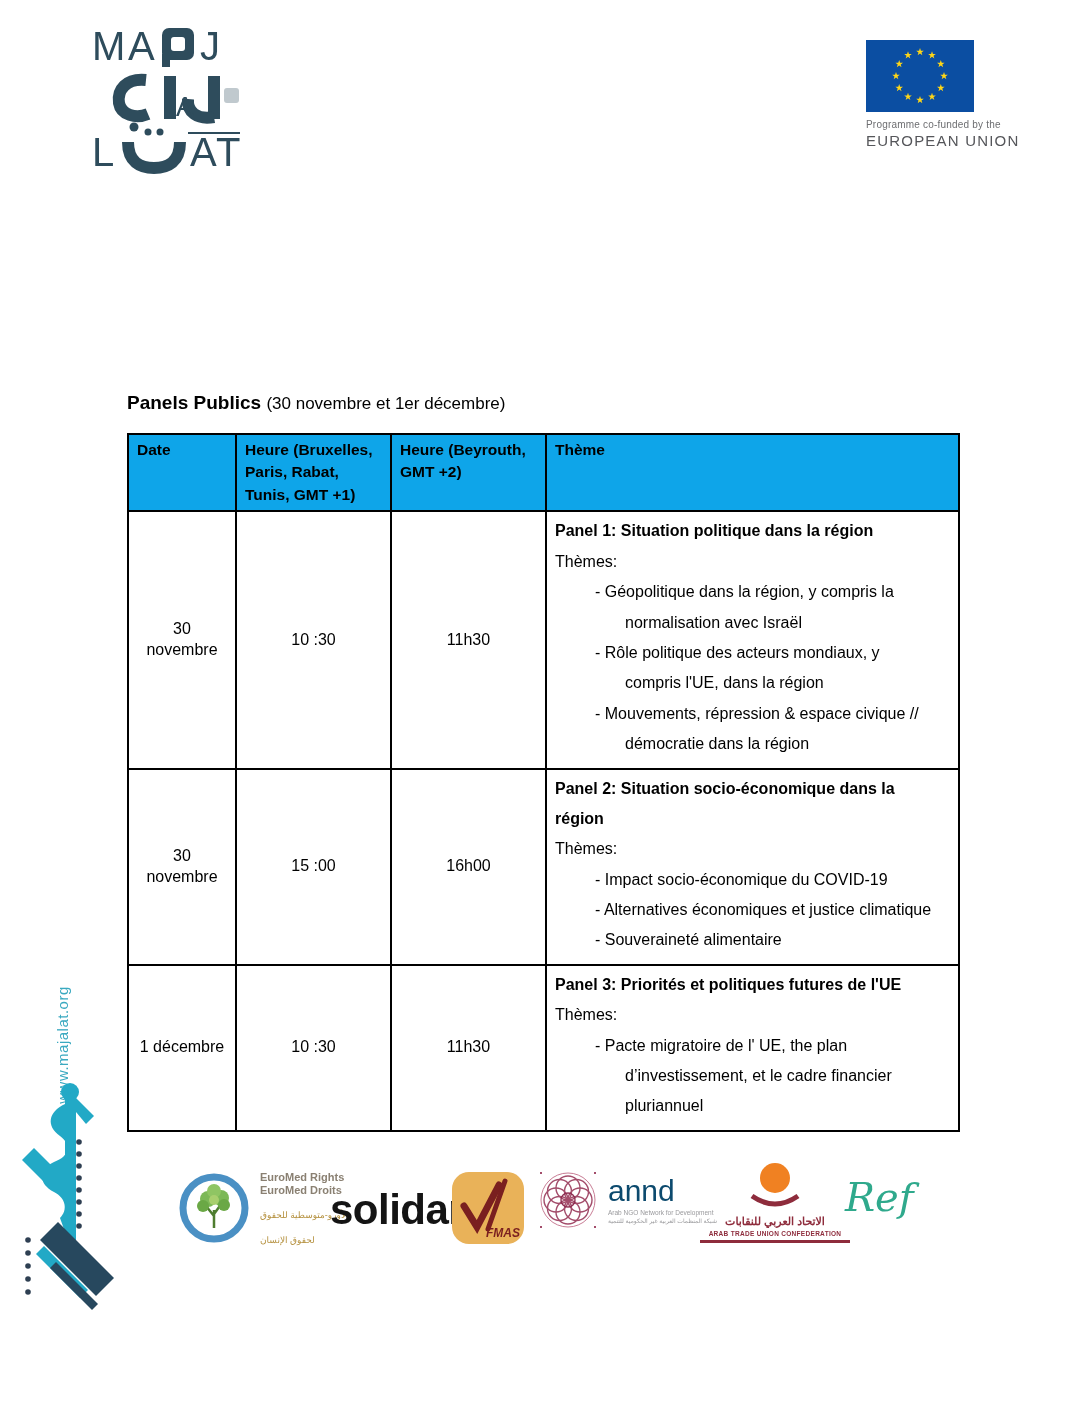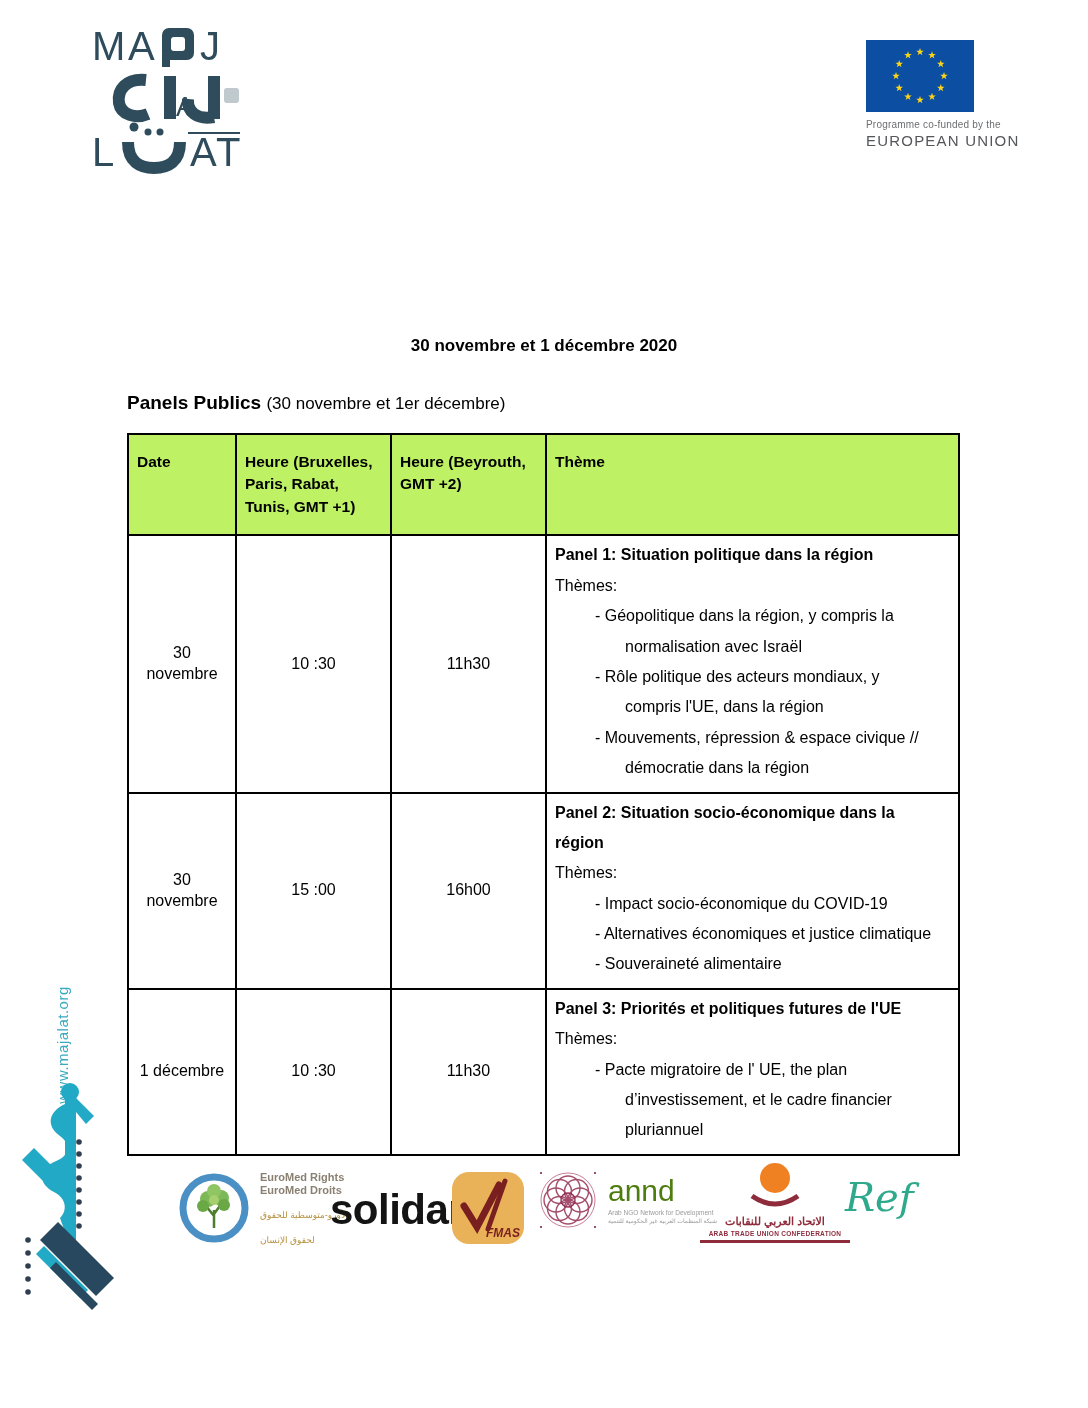--- a/index.html
+++ b/index.html
@@ -22,22 +22,22 @@
     font-size:22px; letter-spacing:1px; }
   .doc-dates { position:absolute; left:0; right:0; top:336px; text-align:center;
     font-size:17px; font-weight:bold; }
   .section-heading { position:absolute; left:127px; top:392px; font-size:19px; font-weight:bold; }
   .section-heading .rest { font-size:17px; font-weight:normal; }
   
   table.agenda { position:absolute; left:127px; top:433px; width:831px;
     border-collapse:collapse; table-layout:fixed; }
   table.agenda th, table.agenda td { border:2px solid #000; }
   table.agenda th {
-    background:#bef264; text-align:left; vertical-align:top;
-    font-size:15.5px; font-weight:600; padding:16px 8px; line-height:1.45;
+    background:#0ea5e9; text-align:left; vertical-align:top;
+    font-size:15.5px; font-weight:600; padding:4px 8px; line-height:1.45;
     height:75px;
   }
   td.c-date, td.c-time { text-align:center; vertical-align:middle; font-size:16px;
     padding:4px 8px; line-height:1.3; }
   td.c-theme { vertical-align:top; padding:4px 20px 8px 8px; font-size:16px; }
   .panel-title { font-weight:bold; line-height:1.9; }
   .themes-label { line-height:1.9; }
   .theme-item { line-height:1.9; padding-left:70px; text-indent:-30px; }
   tr.row-1 td { height:247px; }
   tr.row-2 td { height:193px; }
@@ -54,21 +54,21 @@
   .euromed-text { line-height:1.15; }
   .euromed-text .lat { font-size:11px; font-weight:bold; color:#8a8072; }
   .euromed-text .ara { font-size:9px; color:#b5913f; margin-top:14px; }
   .solidar { left:330px; top:28px; font-size:42px; font-weight:800; color:#141414;
     letter-spacing:-.5px; }
   .fmas { left:452px; top:14px; width:72px; height:72px; background:#e9b259;
     border-radius:17px; position:absolute; }
   .fmas-label { position:absolute; right:4px; bottom:4px; font-size:12px; font-weight:bold;
     font-style:italic; color:#7a1f1f; }
   .annd { left:536px; top:10px; display:flex; align-items:center; gap:8px; }
-  .annd-text .word { font-size:30px; color:#4d7c0f; line-height:1; }
+  .annd-text .word { font-size:30px; color:#0c4a6e; line-height:1; }
   .annd-text .tag { font-size:6.5px; color:#9a9a9d; margin-top:3px; }
   .annd-text .tag-ar { font-size:6px; color:#9a9a9d; margin-top:1px; }
   .atuc { left:700px; top:4px; width:150px; text-align:center; }
   .atuc .ar { font-size:11px; font-weight:bold; color:#8e2c3c; margin-top:1px; }
   .atuc .lat { font-size:6.5px; font-weight:bold; color:#8e2c3c; letter-spacing:.3px; margin-top:2px; }
   .atuc .bar { height:3px; background:#8e2c3c; margin-top:3px; }
   .ref { left:845px; top:16px; font-family:"DejaVu Serif", serif; font-style:italic;
     font-size:40px; color:#2fa98c; }
 </style>
 </head>
@@ -130,21 +130,20 @@
       <use href="#eu-star" transform="translate(42,56.8)"></use>
       <use href="#eu-star" transform="translate(33.2,48)"></use>
       <use href="#eu-star" transform="translate(30,36)"></use>
       <use href="#eu-star" transform="translate(33.2,24)"></use>
       <use href="#eu-star" transform="translate(42,15.2)"></use>
     </svg>
     <div class="eu-caption">Programme co-funded by the</div>
     <div class="eu-name">EUROPEAN UNION</div>
   </div>
 
-  <div class="doc-dates">30 novembre et 1 décembre 2020</div>
 
   <div class="section-heading">
     <span>Panels Publics</span>
     <span class="rest">(30 novembre et 1er décembre)</span>
   </div>
 
   <table class="agenda">
     <colgroup>
       <col style="width:108px">
         <col style="width:155px">

